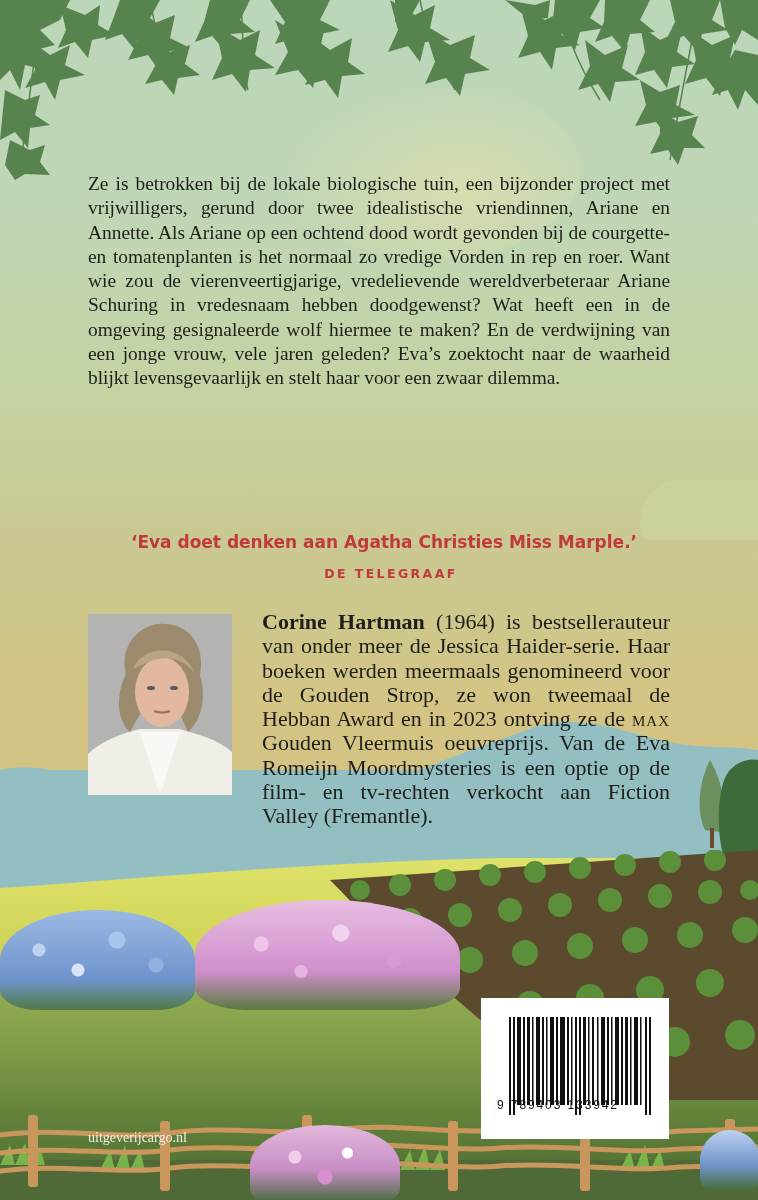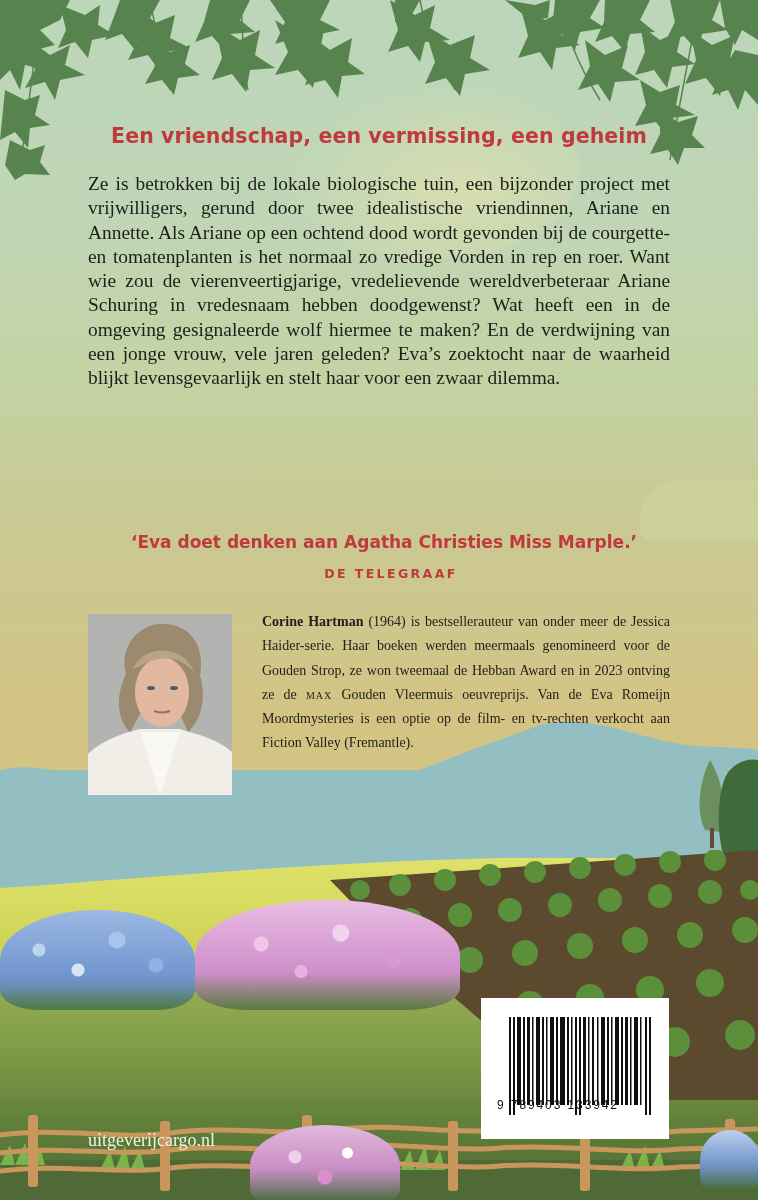--- a/index.html
+++ b/index.html
@@ -44,34 +44,34 @@
     position: absolute; left: 0; top: 554px; width: 758px; text-align: center;
     font-family: "DejaVu Sans", "Liberation Sans", sans-serif; font-weight: bold;
     font-size: 12.5px; letter-spacing: 2.4px; color: #c0393d; margin: 12px;
   }
   .author-photo {
     position: absolute; left: 88px; top: 614px; width: 144px; height: 181px; overflow: hidden;
     background: linear-gradient(180deg, #b9b9b7, #a9aaa8);
   }
   .author-bio {
     position: absolute; left: 262px; top: 610px; width: 408px;
-    font-size: 14px; line-height: 24.3px; color: #1e1e1a; margin: 0; text-align: justify; text-align-last: left;
+    font-size: 22px; line-height: 24.3px; color: #1e1e1a; margin: 0; text-align: justify; text-align-last: left;
   }
   .author-bio .name { font-weight: bold; }
   .author-bio .smallcaps { font-variant: small-caps; letter-spacing: 1px; }
   .barcode-box {
     position: absolute; left: 481px; top: 998px; width: 188px; height: 141px; background: #ffffff;
   }
   .barcode-bars { position: absolute; left: 28px; top: 19px; width: 142px; height: 98px; }
   .barcode-digits {
     position: absolute; left: 16px; top: 100px; width: 164px;
     font-family: "Liberation Sans", "DejaVu Sans", sans-serif; font-size: 12px; letter-spacing: 1.9px; color: #111; white-space: nowrap;
   }
   .publisher-url {
-    position: absolute; left: 88px; top: 1130px; font-size: 18px; color: #f2f2e6; margin: 0;
+    position: absolute; left: 88px; top: 1130px; font-size: 14px; color: #f2f2e6; margin: 0;
   }
 </style>
 </head>
 <body>
 
 <div class="cover">
   <div class="sun-glow"></div>
   <div class="cloud"></div>
 
   <svg class="leaves" viewBox="0 0 758 180" xmlns="http://www.w3.org/2000/svg">
@@ -191,21 +191,20 @@
       <rect x="160" y="6" width="10" height="70" rx="3"></rect>
       <rect x="302" y="0" width="10" height="70" rx="3"></rect>
       <rect x="448" y="6" width="10" height="70" rx="3"></rect>
       <rect x="580" y="6" width="10" height="70" rx="3"></rect>
       <rect x="725" y="4" width="10" height="70" rx="3"></rect>
     </g>
   </svg>
   <div class="bush bush-small"></div>
   <div class="bush bush-right"></div>
 
-  <h2 class="headline">Een vriendschap, een vermissing, een geheim</h2>
 
   <div class="blurb">
     <p>Ze is betrokken bij de lokale biologische tuin, een bijzonder project met vrijwilligers, gerund door twee idealistische vriendinnen, Ariane en Annette. Als Ariane op een ochtend dood wordt gevonden bij de courgette- en tomatenplanten is het normaal zo vredige Vorden in rep en roer. Want wie zou de vierenveertigjarige, vredelievende wereldverbeteraar Ariane Schuring in vredesnaam hebben doodgewenst? Wat heeft een in de omgeving gesignaleerde wolf hiermee te maken? En de verdwijning van een jonge vrouw, vele jaren geleden? Eva’s zoektocht naar de waarheid blijkt levensgevaarlijk en stelt haar voor een zwaar dilemma.</p>
   </div>
 
   <p class="quote">‘Eva doet denken aan Agatha Christies Miss Marple.’</p>
   <p class="quote-source">DE TELEGRAAF</p>
 
   <div class="author-photo" aria-label="Portrait of Corine Hartman">
     <svg width="144" height="181" viewBox="0 0 144 181" xmlns="http://www.w3.org/2000/svg">

